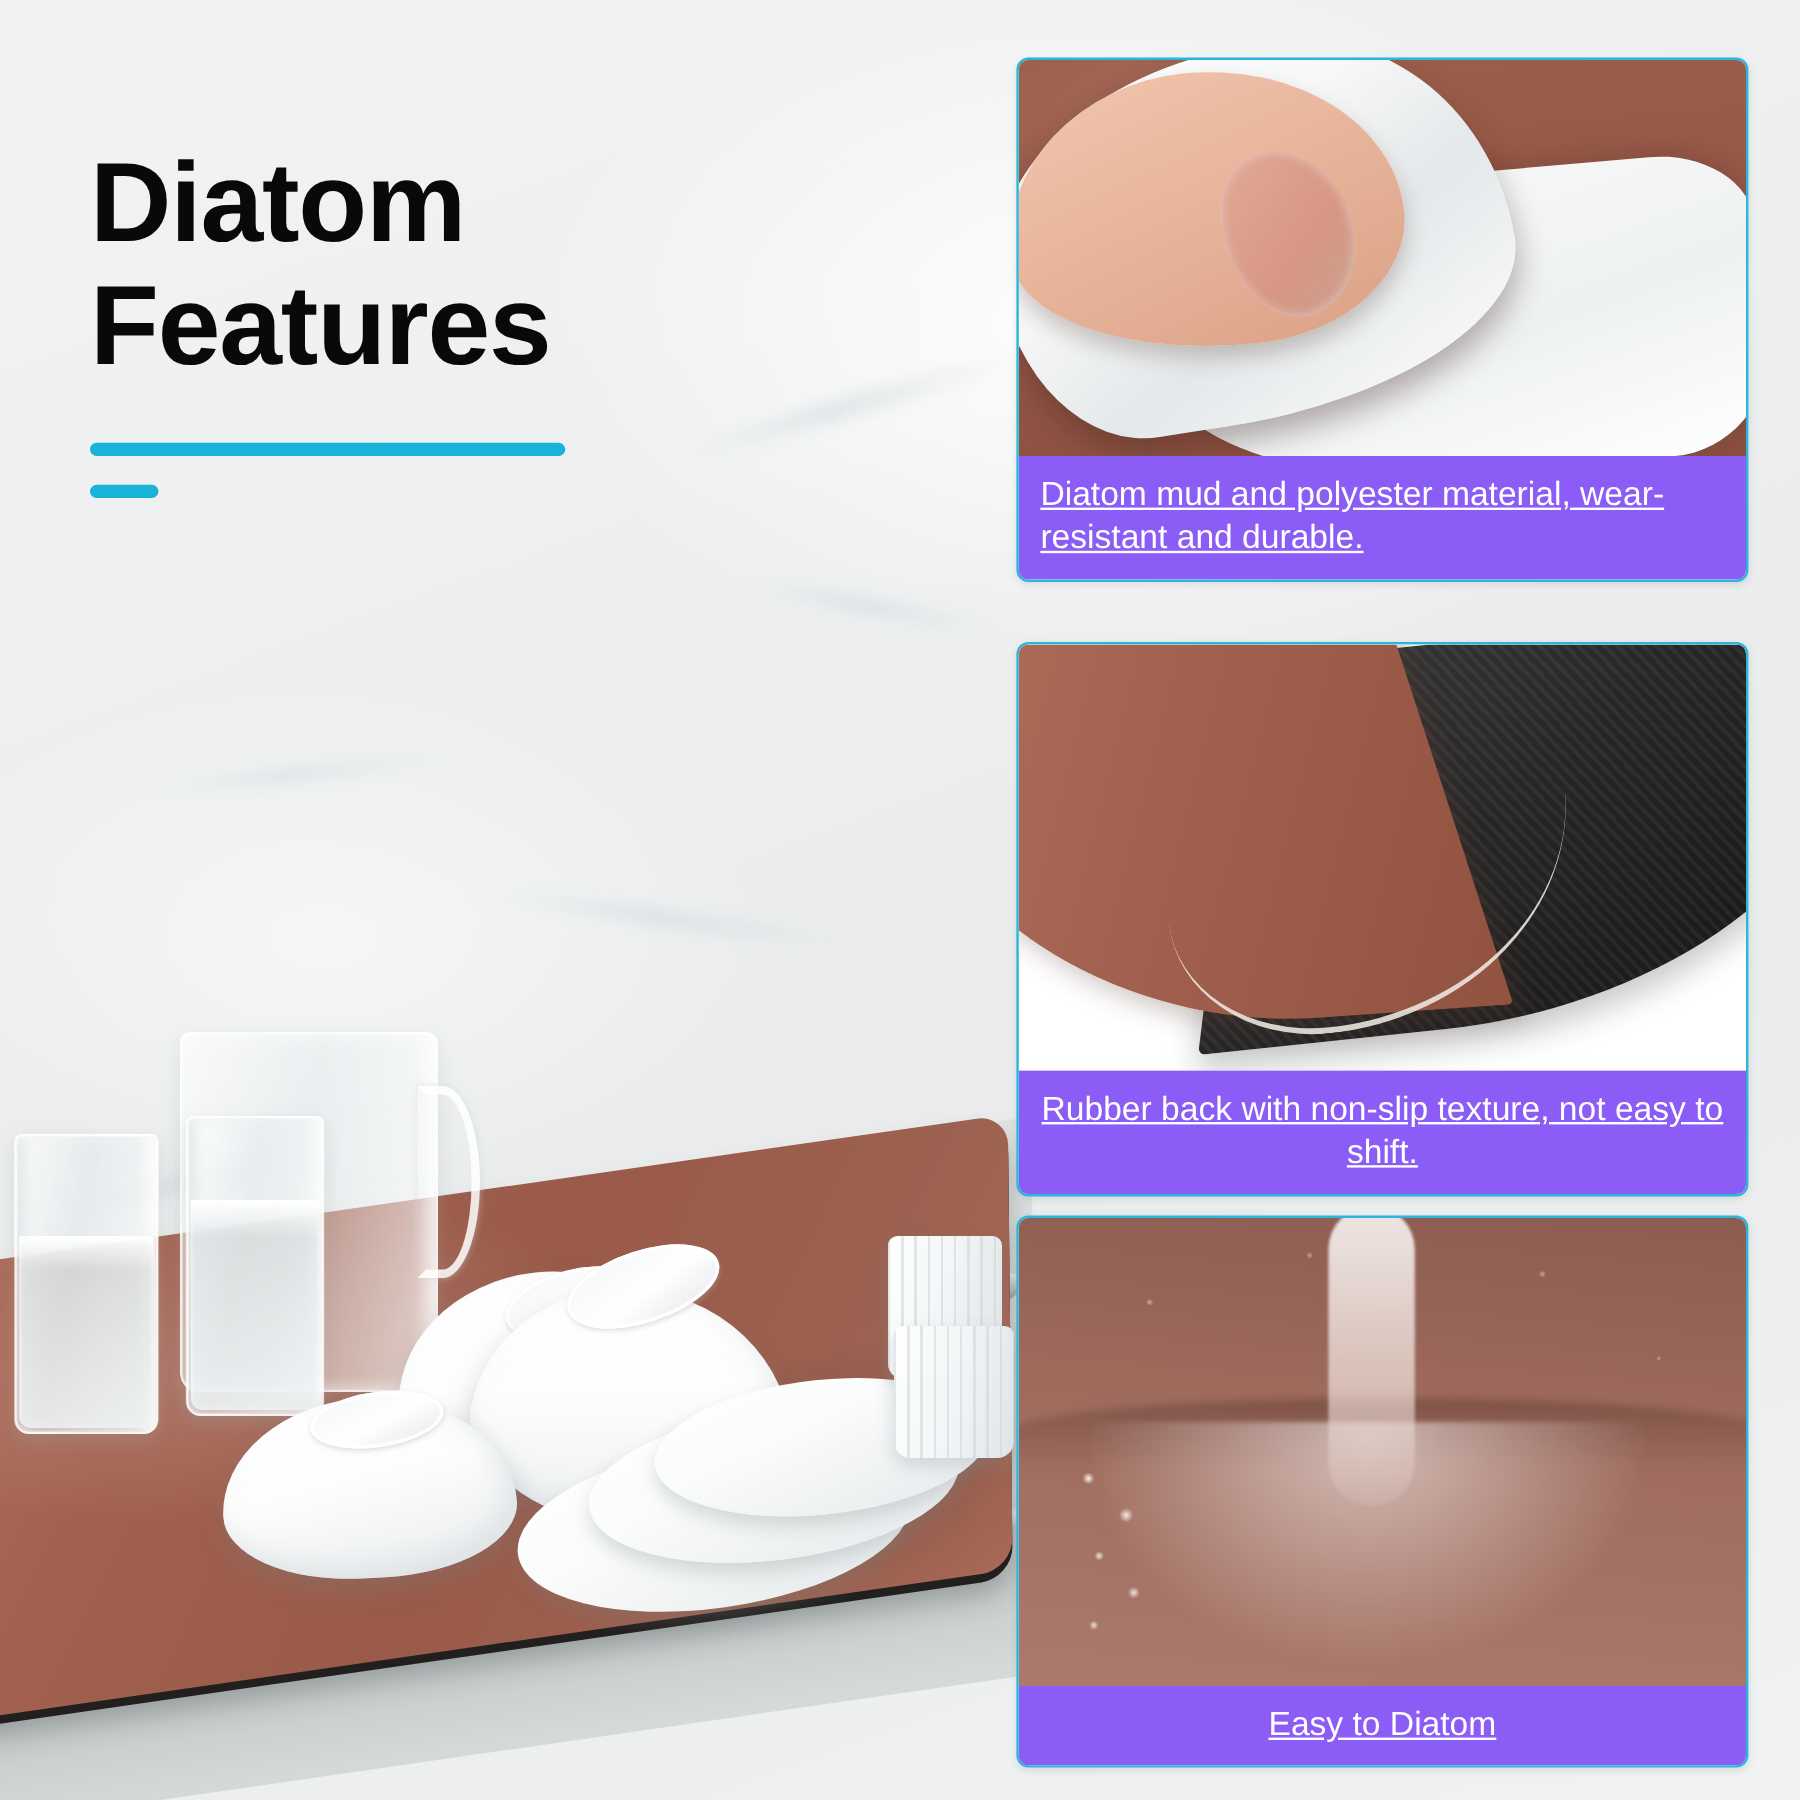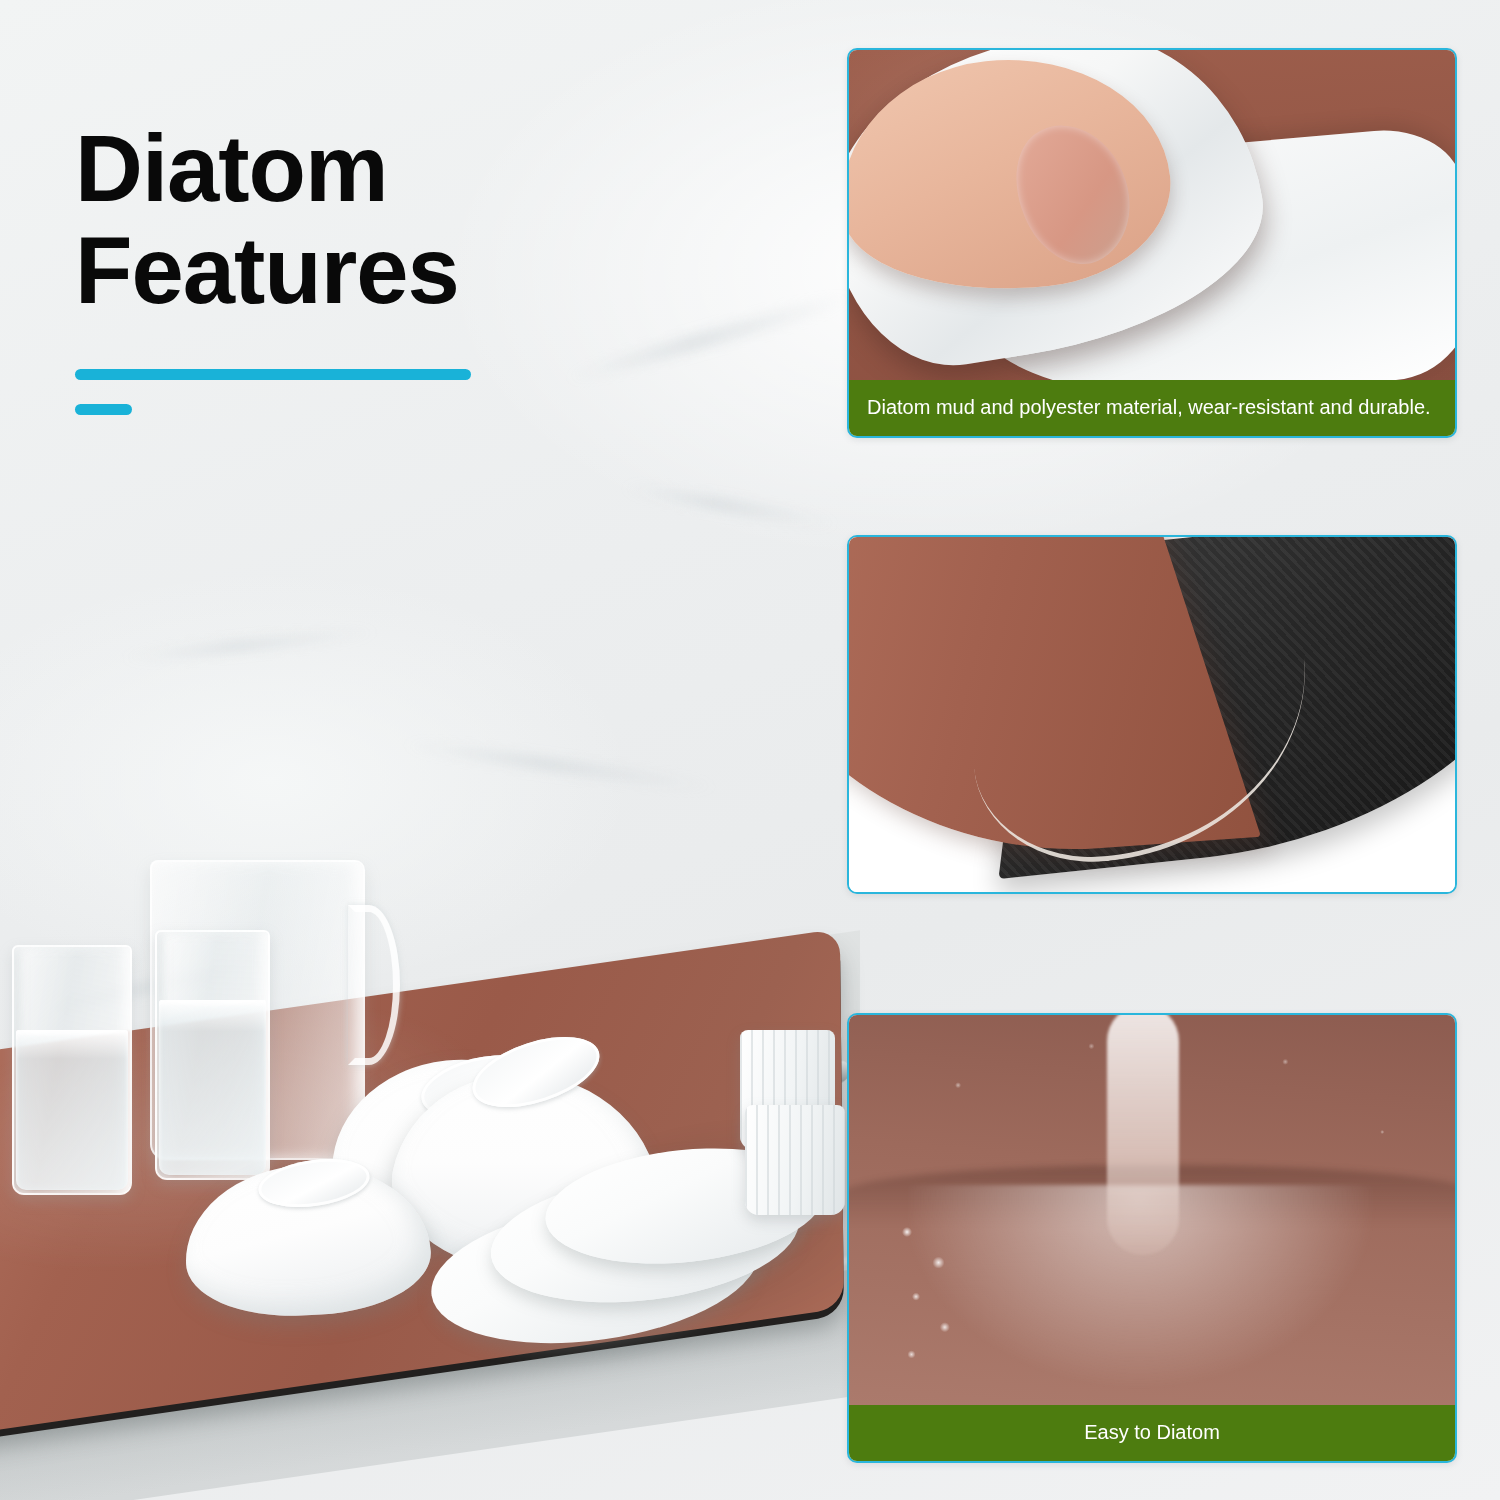--- a/index.html
+++ b/index.html
@@ -178,25 +178,26 @@
   .panel {
     position: absolute; left: 847px; width: 610px;
     border: 2px solid #2ab6dc;
     border-radius: 10px;
     overflow: hidden;
     background: #fff;
     box-shadow: 0 2px 6px rgba(120,130,135,.18);
   }
   .panel-photo { position: relative; width: 100%; overflow: hidden; }
   .caption {
-    background: #4d7c0f;
+    background: #8b5cf6;
     color: #ffffff;
-    font-size: 20px;
+    font-size: 28px;
     line-height: 1.30;
     padding: 14px 18px 16px 18px;
+    text-decoration: underline;
   }
   .caption.center { text-align: center; }
 
   
   .p1 { height: 330px; background: linear-gradient(175deg,#9d5e4c 0%, #935645 55%, #8d5142 100%); }
   .p1-bg-texture {
     position:absolute; inset:0;
     background:
       radial-gradient(ellipse 420px 200px at 70% 80%, rgba(0,0,0,.16), rgba(0,0,0,0) 70%),
       radial-gradient(ellipse 320px 160px at 25% 20%, rgba(255,255,255,.10), rgba(255,255,255,0) 70%);
@@ -375,20 +376,21 @@
   </div>
   <div class="caption">Diatom mud and polyester material, wear-resistant and durable.</div>
 </div>
 
 <div class="panel" style="top:535px;">
   <div class="panel-photo p2">
     <div class="p2-black"></div>
     <div class="p2-brown"></div>
     <div class="p2-edge"></div>
   </div>
+  <div class="caption center">Rubber back with non-slip texture, not easy to shift.</div>
 </div>
 
 <div class="panel" style="top:1013px;">
   <div class="panel-photo p3">
     <div class="p3-specks"></div>
     <div class="p3-ridge"></div>
     <div class="p3-splash"></div>
     <div class="p3-stream"></div>
     <div class="p3-bubbles"></div>
   </div>

